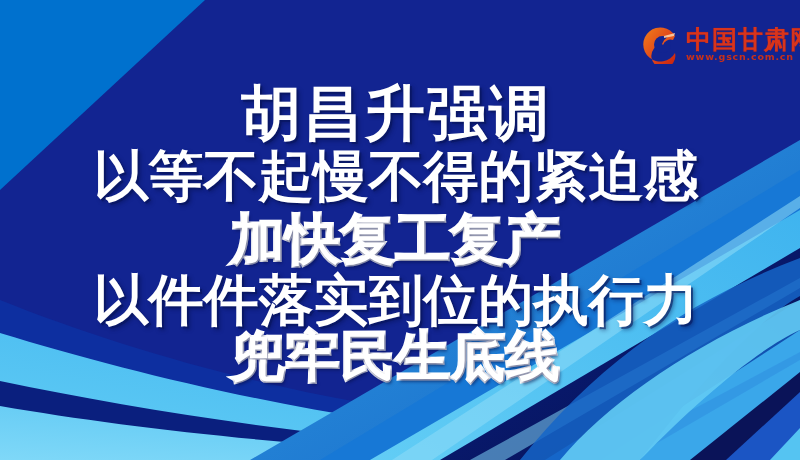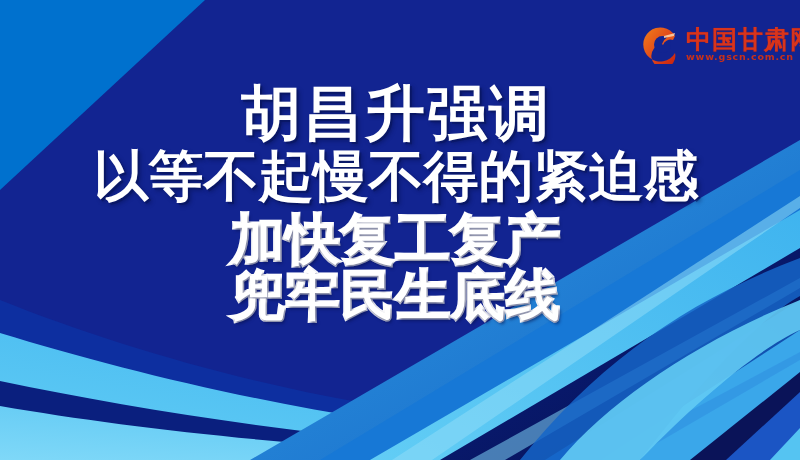--- a/index.html
+++ b/index.html
@@ -185,16 +185,17 @@
     <div class="logo-text-wrap">
       <div class="logo-cn">中国甘肃网</div>
       <div class="logo-url">www.gscn.com.cn</div>
     </div>
   </div>
 
   <div class="headline">
     <div class="line line-white l1">胡昌升强调</div>
     <div class="line line-white l2">以等不起慢不得的紧迫感</div>
     <div class="line line-red   l3">加快复工复产</div>
+    <div class="line line-white l4">以件件落实到位的执行力</div>
     <div class="line line-red   l5">兜牢民生底线</div>
   </div>
 
 </div>
 
 </body></html>

